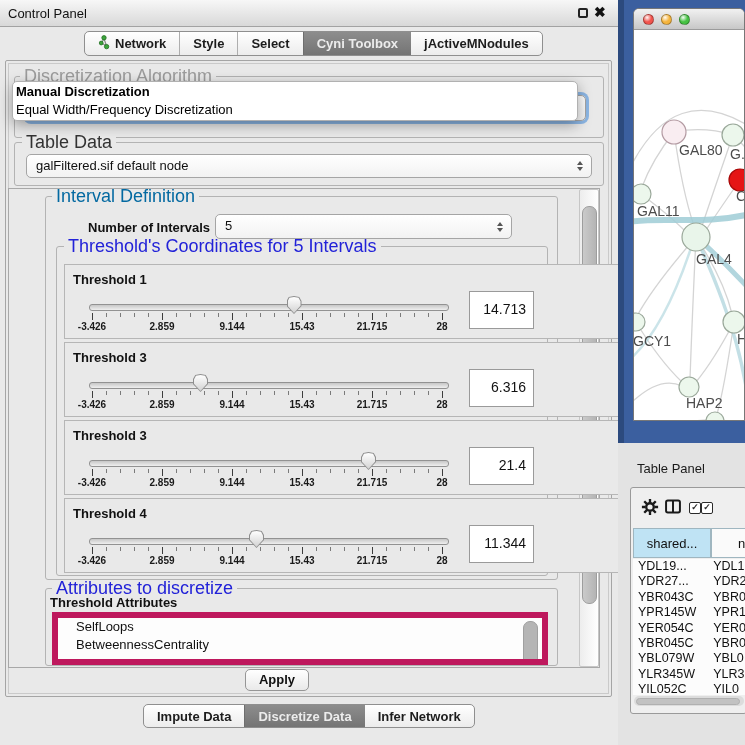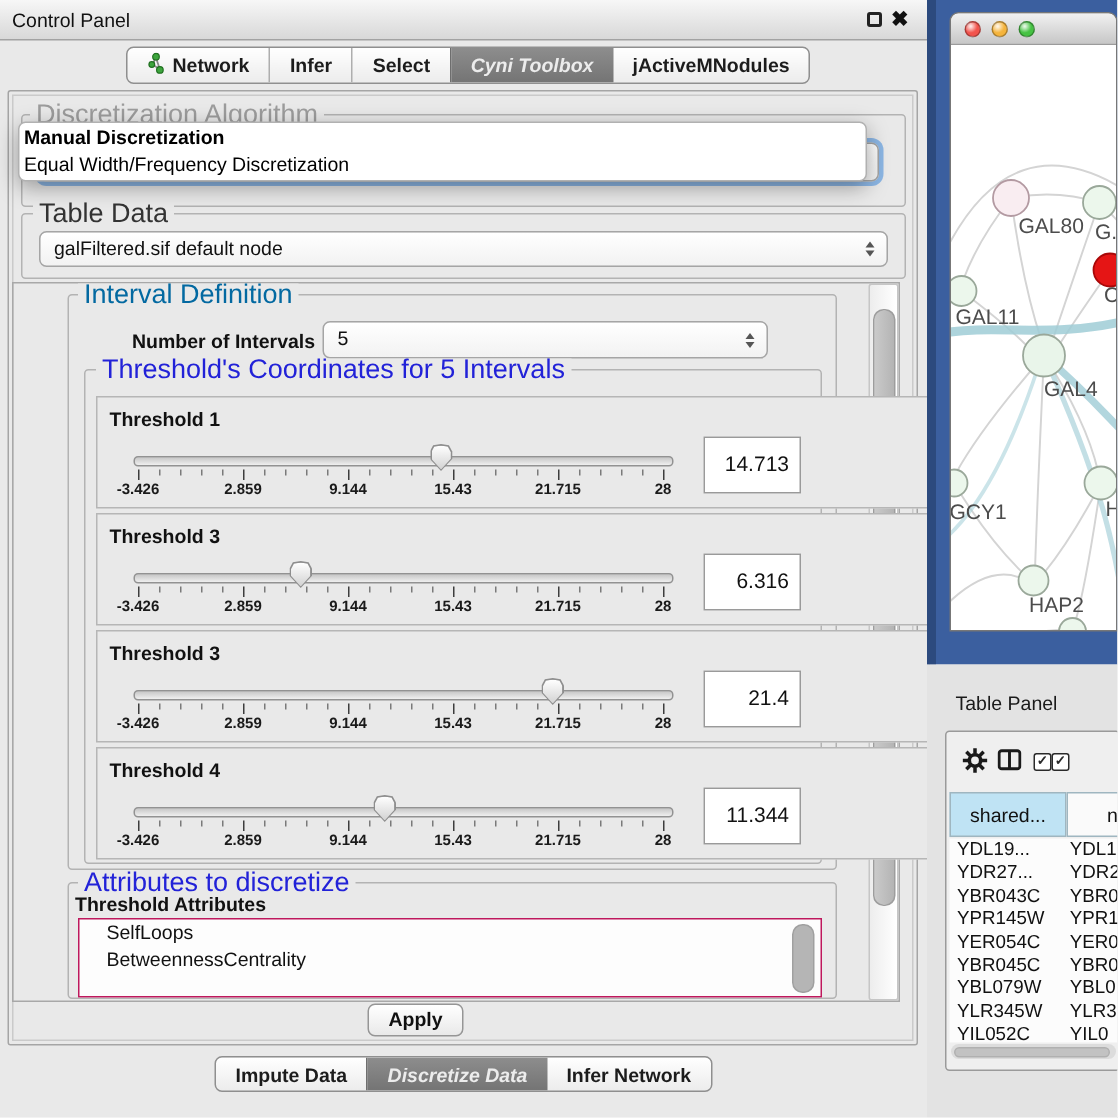--- a/index.html
+++ b/index.html
@@ -15,21 +15,21 @@
   .close-ico{left:594px;top:4px;font-size:14px;font-weight:bold;color:#111;}
   .frame1{left:5px;top:60px;width:607px;height:637px;border:1px solid #a5a5a5;border-radius:2px;}
   .frame2{left:8px;top:63px;width:601px;height:631px;border:1px solid #cacaca;}
 
   
   .seg-bar{display:flex;height:25px;border:1px solid #8f8f8f;border-radius:5px;
            background:linear-gradient(#ffffff,#ececec);overflow:hidden;}
   .seg{display:flex;align-items:center;gap:5px;padding:0 13px;font-weight:600;font-size:13px;
        color:#1c1c1c;border-left:1px solid #aeaeae;white-space:nowrap;}
   .seg:first-child{border-left:none;}
-  .seg.sel{background:linear-gradient(#8d8d8d,#747474);color:#ececec;border-left-color:#6e6e6e;font-style:italic;}
+  .seg.sel{background:linear-gradient(#8d8d8d,#747474);color:#ececec;border-left-color:#6e6e6e;}
   .seg.sel+.seg{border-left:none;}
 
   
   .group{border:1px solid #b3b3b3;border-radius:3px;}
   .group-title{position:absolute;background:#e9e9e9;padding:0 4px;font-size:18px;line-height:14px;}
   .t-green{color:#0369a1;} .t-blue{color:#2222d8;} .t-dim{color:#9c9c9c;} .t-dark{color:#333;}
 
   
   .combo{background:linear-gradient(#ffffff,#f2f2f2);border:1px solid #a5a5a5;border-radius:5px;
          font-size:13px;line-height:22px;padding:0 24px 0 9px;overflow:hidden;white-space:nowrap;}
@@ -60,21 +60,21 @@
   .sl-handle{position:absolute;top:31px;width:15px;height:18px;
              clip-path:polygon(0 28%,15% 5%,50% 0,85% 5%,100% 28%,100% 55%,50% 100%,0 55%);
              background:#8e8e8e;}
   .sl-handle i{position:absolute;left:1px;top:1px;right:1px;bottom:1px;display:block;
              clip-path:polygon(0 28%,15% 5%,50% 0,85% 5%,100% 28%,100% 55%,50% 100%,0 55%);
              background:linear-gradient(#ffffff,#d2d2d2);}
   .thr-value{position:absolute;left:404px;top:26px;width:56px;height:36px;background:#fff;
              border:1px solid #9a9a9a;font-size:14px;text-align:right;line-height:34px;padding-right:7px;}
 
   
-  .attr-list{left:52px;top:612px;width:496px;height:53px;background:#fdfdfd;border:1px solid #be185d;
+  .attr-list{left:52px;top:612px;width:496px;height:53px;background:#fdfdfd;border:6px solid #be185d;
              overflow:hidden;}
   .attr-item{height:17.5px;line-height:17.5px;padding-left:18px;font-size:13px;}
   .mini-scroll{position:absolute;right:4px;top:3px;width:13px;height:44px;background:#b5b5b5;
                border-radius:7px;border:1px solid #a0a0a0;}
 
   
   .vscroll-track{left:579px;top:189px;width:20px;height:478px;background:linear-gradient(90deg,#ededed,#ffffff);
                  border:1px solid #c6c6c6;border-radius:2px;}
   .vscroll-thumb{position:absolute;left:2px;top:16px;width:13px;height:396px;border-radius:7px;
                  background:linear-gradient(90deg,#cacaca,#b4b4b4);border:1px solid #9d9d9d;}
@@ -124,21 +124,21 @@
       <div class="seg">
         <span><svg width="12" height="15" viewBox="0 0 12 15">
             <path d="M6 3.5 L3.5 8 M6 3.5 L8.5 11 M3.5 8 L8.5 11" stroke="#8a8a8a" stroke-width="1.2" fill="none"></path>
             <circle cx="6" cy="2.8" r="2.2" fill="#3da53d" stroke="#217021" stroke-width="0.8"></circle>
             <circle cx="3.2" cy="8" r="1.9" fill="#3da53d" stroke="#217021" stroke-width="0.8"></circle>
             <circle cx="8.6" cy="11.6" r="2.2" fill="#3da53d" stroke="#217021" stroke-width="0.8"></circle>
           </svg></span>
         <span>Network</span>
       </div>
       <div class="seg">
-        <span>Infer</span>
+        <span>Style</span>
       </div>
       <div class="seg">
         <span>Select</span>
       </div>
       <div class="seg sel">
         <span>Cyni Toolbox</span>
       </div>
       <div class="seg">
         <span>jActiveMNodules</span>
       </div>

